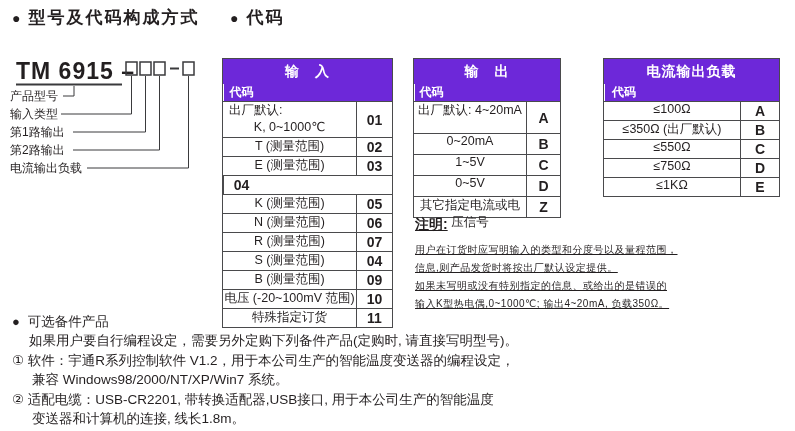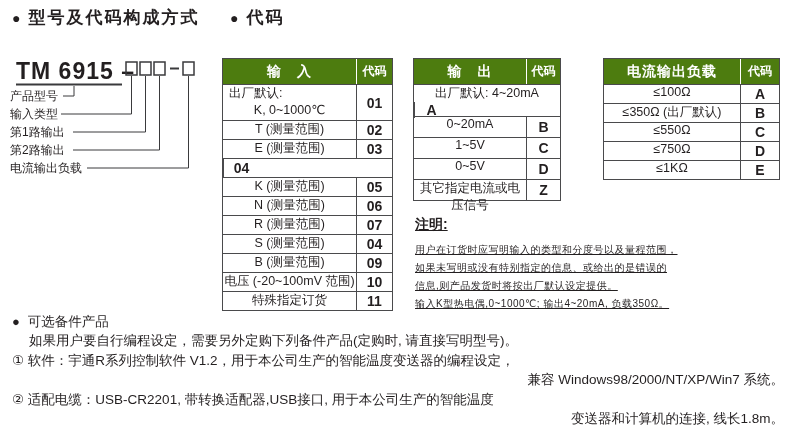--- a/index.html
+++ b/index.html
@@ -18,50 +18,50 @@
 
   
   #diagram { position:absolute; left:0; top:48px; }
   #diagram text { fill:#231f20; }
   #diagram .model { font-size:23px; font-weight:bold; letter-spacing:1px; }
   #diagram .lbl { font-size:12px; }
   #diagram line, #diagram polyline, #diagram rect { stroke:#3a3a3c; fill:none; }
 
   
   .dtable { position:absolute; border:1px solid #4a4a4c; background:#fff; box-sizing:border-box; }
-  .thead { display:flex; background:#4d7c0f; color:#fff; font-weight:bold; align-items:stretch; }
+  .thead { display:flex; background:#6d28d9; color:#fff; font-weight:bold; align-items:stretch;flex-direction:column; }
   .thead .tlabel-h { flex:1; text-align:center; font-size:14px; padding:4px 0 3px; letter-spacing:1px; }
   .thead .tcode-h { width:var(--codew); border-left:1px solid #fff; text-align:center; font-size:12px;
                     display:flex; align-items:center; justify-content:center; }
   .trow { display:flex; border-top:1px solid #4a4a4c; align-items:stretch; height:19px; box-sizing:border-box; }
   .trow .tlabel { flex:1; font-size:12.5px; display:flex; flex-direction:column; }
   .trow .tlabel .single { text-align:center; }
   .trow .tcode { width:var(--codew); border-left:1px solid #4a4a4c; font-weight:bold; font-size:14px;
                  display:flex; align-items:center; justify-content:center; }
   .line0 { text-align:left; padding-left:6px; }
   .line1 { text-align:center; }
   #t-input  { left:222px; top:58px; width:171px; --codew:35px; }
   #t-output { left:413px; top:58px; width:148px; --codew:33px; }
   #t-load   { left:603px; top:58px; width:177px; --codew:38px; }
   #t-input  .trow:first-child { height:36px; }
   #t-output .trow { height:21px; }
-  #t-output .trow:first-child { height:32px;flex-direction:column; }
+  #t-output .trow:first-child { height:32px; }
 
   
   #note { position:absolute; left:415px; top:216px; width:370px;text-decoration:underline; }
   #note .note-title { font-size:14px; font-weight:bold; margin-bottom:7px; }
   #note .note-line { font-size:10px; line-height:18px; letter-spacing:0.5px; }
 
   
   #accessories { position:absolute; left:12px; top:312px; width:772px; font-size:13.5px; }
   #accessories .acc-title { display:flex; align-items:center; gap:8px; height:19px; }
   #accessories .acc-title .bullet { font-size:13px; }
   #accessories .acc-line { line-height:19.5px; }
   .ind1 { padding-left:17px; }
-  .ind2 { padding-left:20px;text-align:right; }
+  .ind2 { padding-left:20px; }
 </style>
 </head>
 <body>
 
 <div id="page">
 
   <div class="sec-title" id="title1">
     <span class="bullet">●</span>
     <span>型号及代码构成方式</span>
   </div>
@@ -245,22 +245,22 @@
             <div class="single">≤1KΩ</div>
           </div>
           <div class="tcode">E</div>
         </div>
       </div>
   </div>
 
   <div id="note">
     <div class="note-title">注明:</div>
     <div class="note-line">用户在订货时应写明输入的类型和分度号以及量程范围，</div>
+    <div class="note-line">信息,则产品发货时将按出厂默认设定提供。</div>
     <div class="note-line">如果未写明或没有特别指定的信息、或给出的是错误的</div>
-    <div class="note-line">信息,则产品发货时将按出厂默认设定提供。</div>
     <div class="note-line">输入K型热电偶,0~1000℃; 输出4~20mA, 负载350Ω。</div>
   </div>
 
   <div id="accessories">
     <div class="acc-title">
       <span class="bullet">●</span>
       <span>可选备件产品</span>
     </div>
     <div class="acc-line ind1">如果用户要自行编程设定，需要另外定购下列备件产品(定购时, 请直接写明型号)。</div>
     <div class="acc-line">① 软件：宇通R系列控制软件 V1.2，用于本公司生产的智能温度变送器的编程设定，</div>

